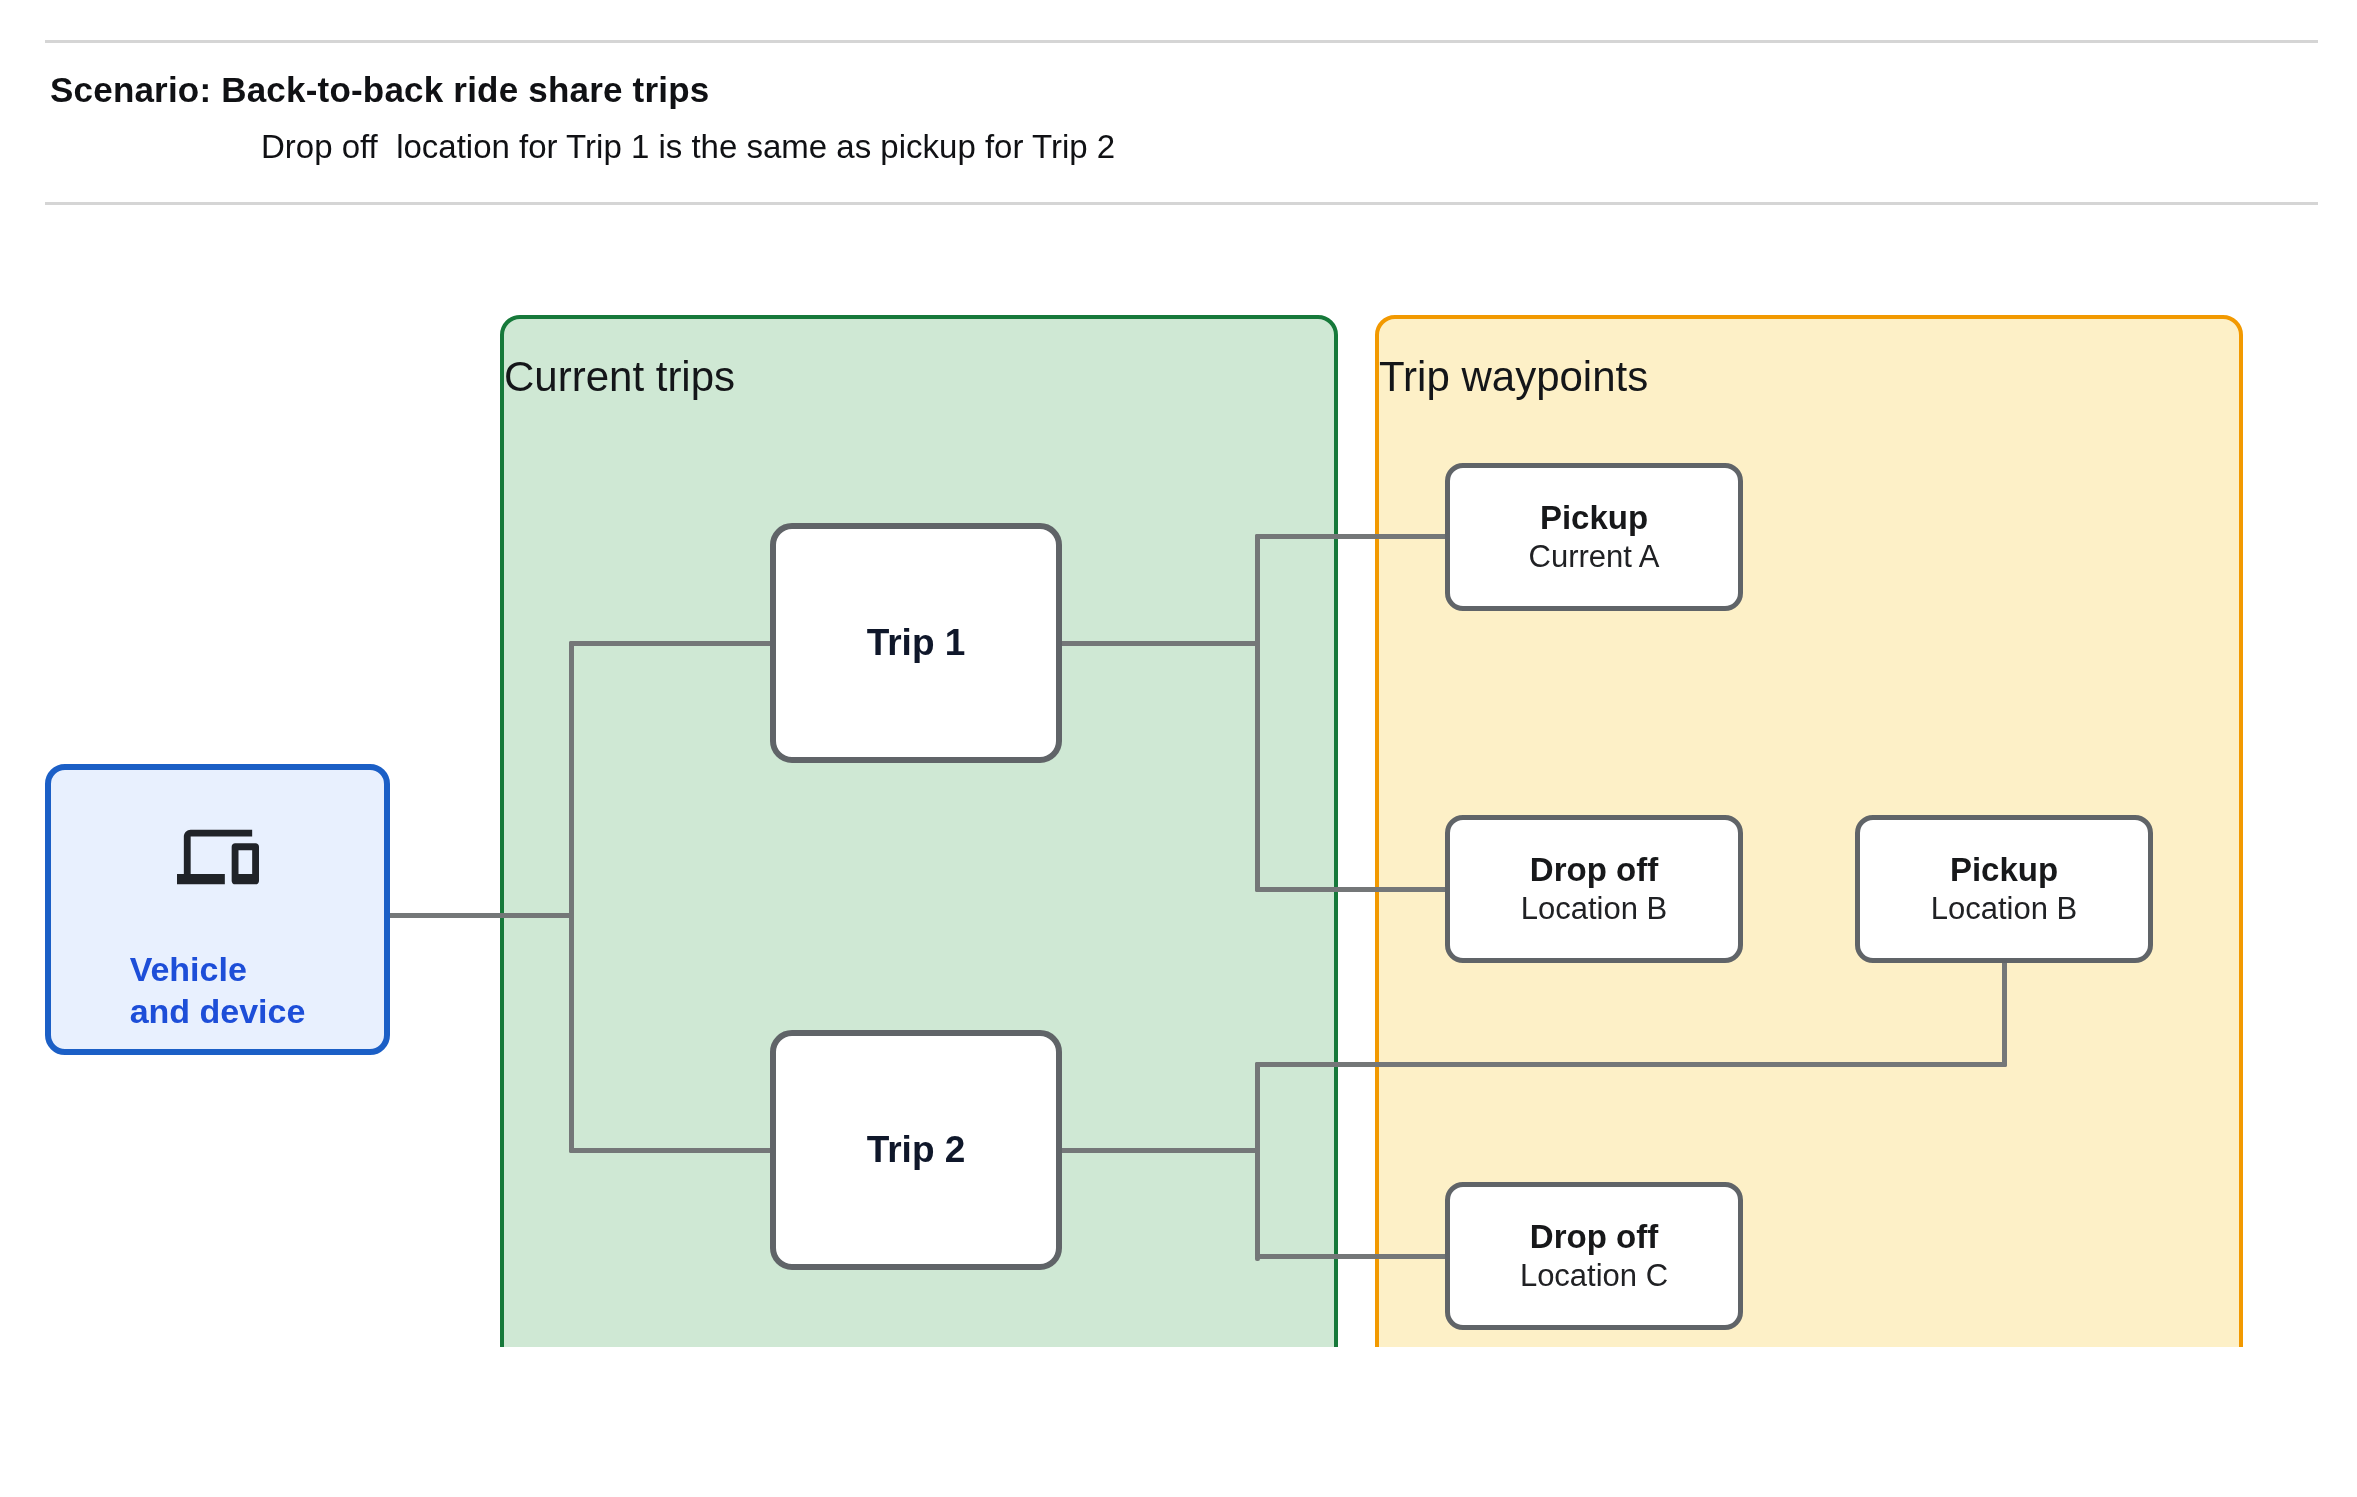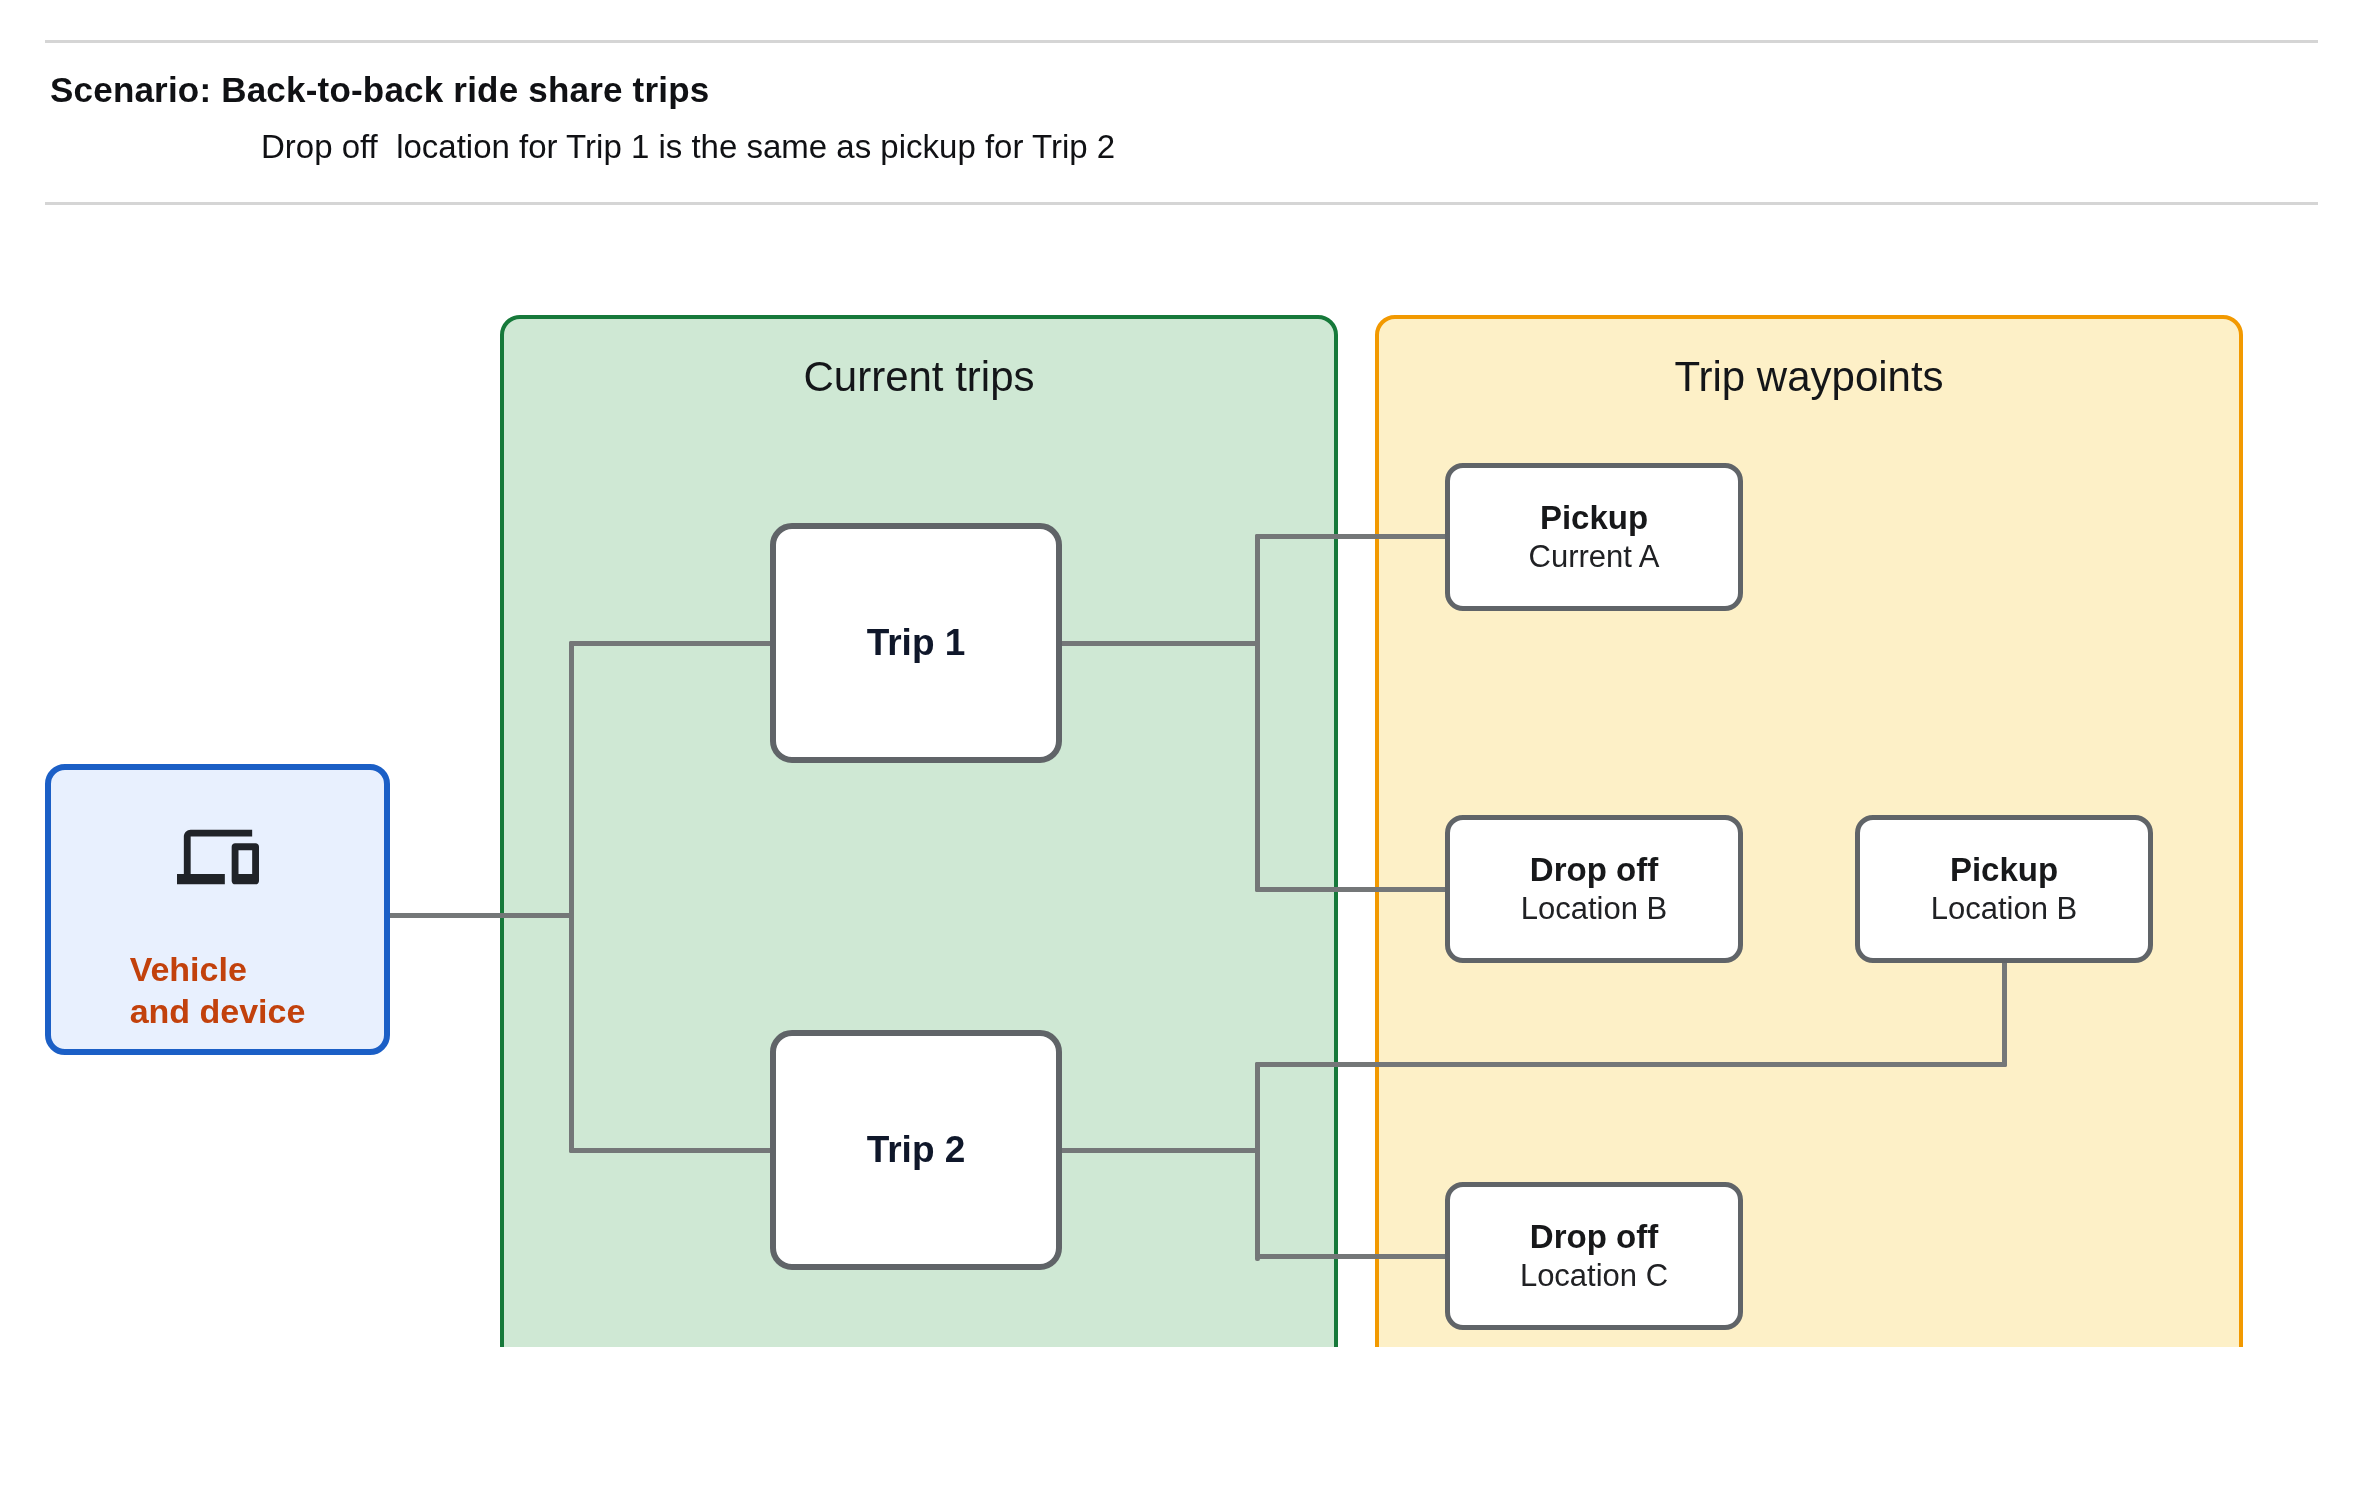--- a/index.html
+++ b/index.html
@@ -25,37 +25,37 @@
   }
   .group{
     position:absolute; box-sizing:border-box; border-radius:20px;
     border:4px solid; z-index:1;
   }
   .group.green{left:500px; top:315px; width:838px; height:1142px;
     background:var(--green-fill); border-color:var(--green-border);}
   .group.yellow{left:1375px; top:315px; width:868px; height:1142px;
     background:var(--yellow-fill); border-color:var(--yellow-border);}
   .group-title{
-    text-align:center; padding-top:34px; font-size:42px; font-weight:400; color:#141619;
+    text-align:left; padding-top:34px; font-size:42px; font-weight:400; color:#141619;
   }
   .conn{position:absolute; background:var(--connector); z-index:2; border-radius:2px;}
   .node{
     position:absolute; box-sizing:border-box; background:#ffffff;
     border:6px solid var(--node-border); border-radius:22px; z-index:3;
     display:flex; flex-direction:column; align-items:center; justify-content:center;
     text-align:left;
   }
   .node.vehicle{
     left:45px; top:764px; width:345px; height:291px;
     background:var(--blue-fill); border-color:var(--blue-border);
     border-radius:20px; justify-content:flex-start; padding-top:46px;
   }
   .devices-icon{color:#202328;}
   .vehicle-label{
-    margin-top:50px; font-size:34px; font-weight:bold; line-height:42px; color:#c2410c;
+    margin-top:50px; font-size:34px; font-weight:bold; line-height:42px; color:#1d4ed8;
   }
   .vehicle-label span{display:block;}
   .node.trip{left:770px; width:292px; height:240px;}
   .node.trip1{top:523px;}
   .node.trip2{top:1030px;}
   .trip-label{font-size:37px; font-weight:bold; color:#0f172a;}
   .node.wp{width:298px; height:148px; border-radius:18px; border-width:5px;}
   .node.pickup-a{left:1445px; top:463px;}
   .node.dropoff-b{left:1445px; top:815px;}
   .node.pickup-b{left:1855px; top:815px;}

